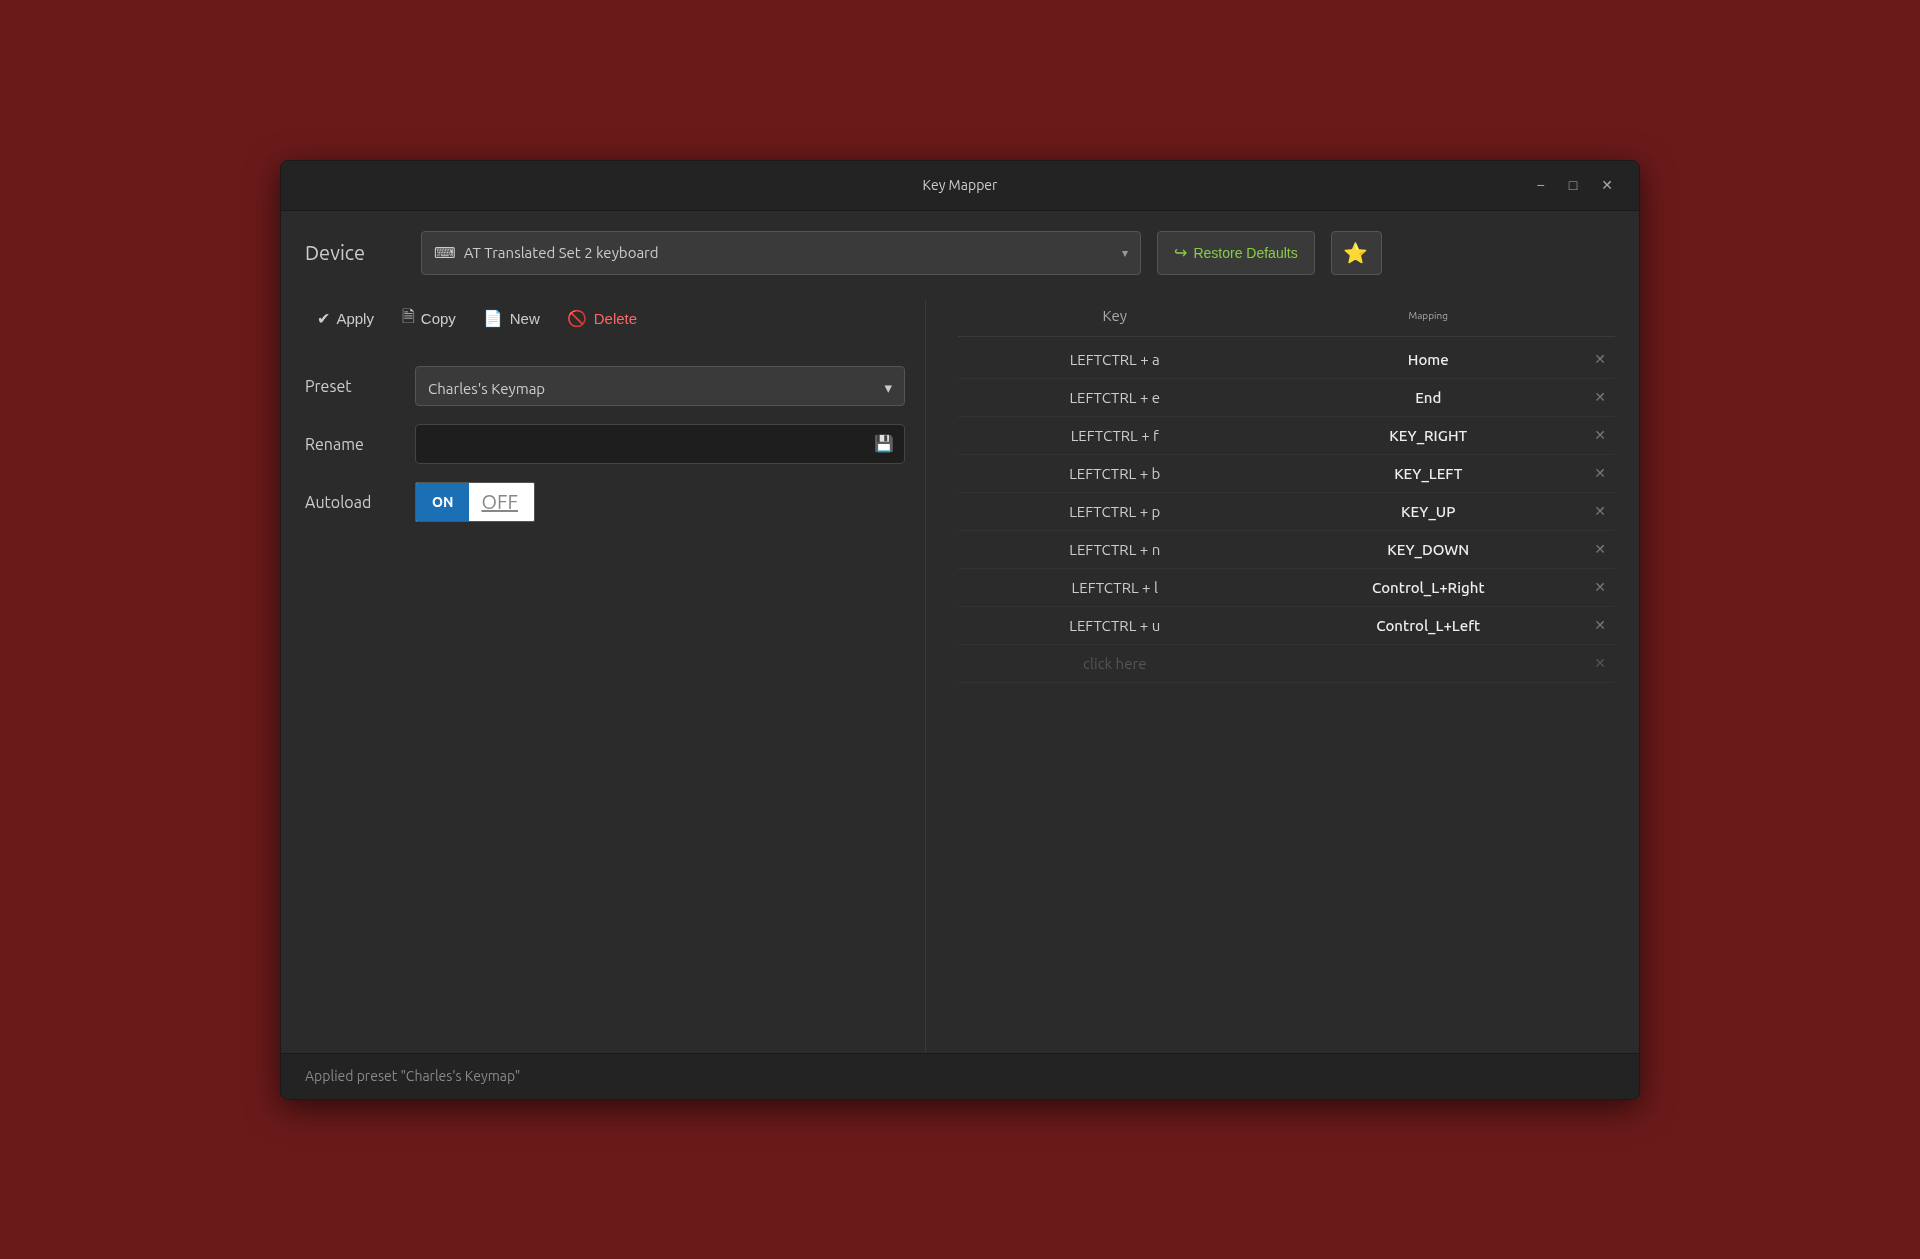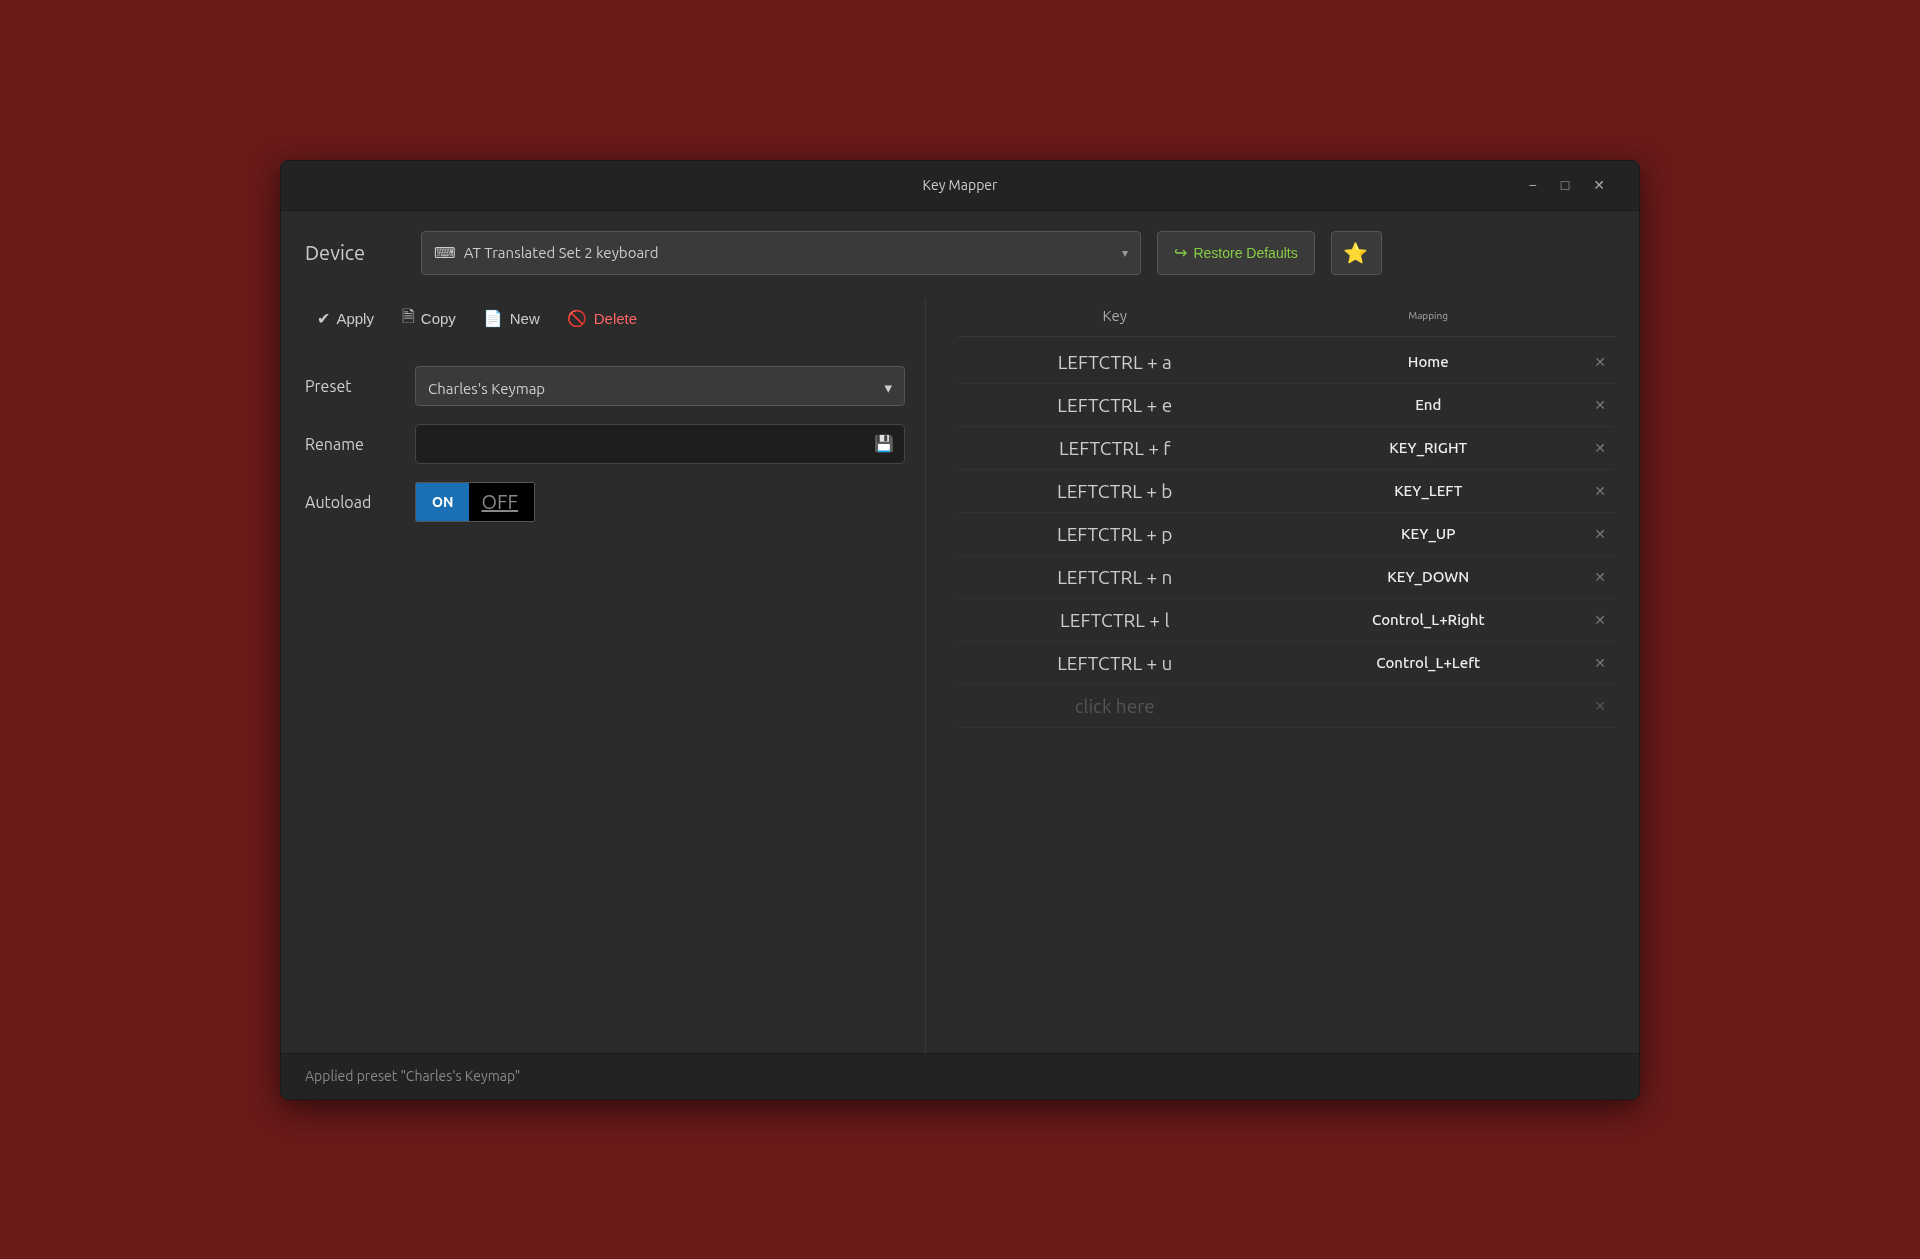--- a/index.html
+++ b/index.html
@@ -23,21 +23,21 @@
       overflow: hidden;
       box-shadow: 0 8px 32px rgba(0,0,0,0.6);
     }
     
     .titlebar {
       height: 50px;
       background: #232323;
       display: flex;
       align-items: center;
       justify-content: space-between;
-      padding: 0 28px;
+      padding: 0 20px;
       border-bottom: 1px solid #1a1a1a;
       flex-shrink: 0;
     }
     .titlebar-title {
       color: #cccccc;
       font-size: 14px;
       position: absolute;
       left: 50%;
       transform: translateX(-50%);
     }
@@ -205,21 +205,21 @@
       color: #aaa;
     }
     .autoload-row {
       display: flex;
       align-items: center;
       margin-bottom: 18px;
     }
     .toggle-container {
       display: flex;
       align-items: center;
-      background: #000000;
+      background: #ffffff;
       border: 1px solid #555;
       border-radius: 2px;
       height: 40px;
       overflow: hidden;
       width: 120px;
     }
     .toggle-on {
       background: #1a6fb5;
       color: #fff;
       font-size: 14px;
@@ -279,21 +279,21 @@
     .mapping-row {
       display: flex;
       align-items: center;
       padding: 10px 0;
       border-bottom: 1px solid #333;
     }
     .mapping-row-key {
       flex: 1;
       text-align: center;
       color: #cccccc;
-      font-size: 19px;
+      font-size: 15px;
     }
     .mapping-row-value {
       flex: 1;
       text-align: center;
       color: #eeeeee;
       font-size: 15px;
       font-weight: 500;
     }
     .mapping-row-del {
       width: 30px;

